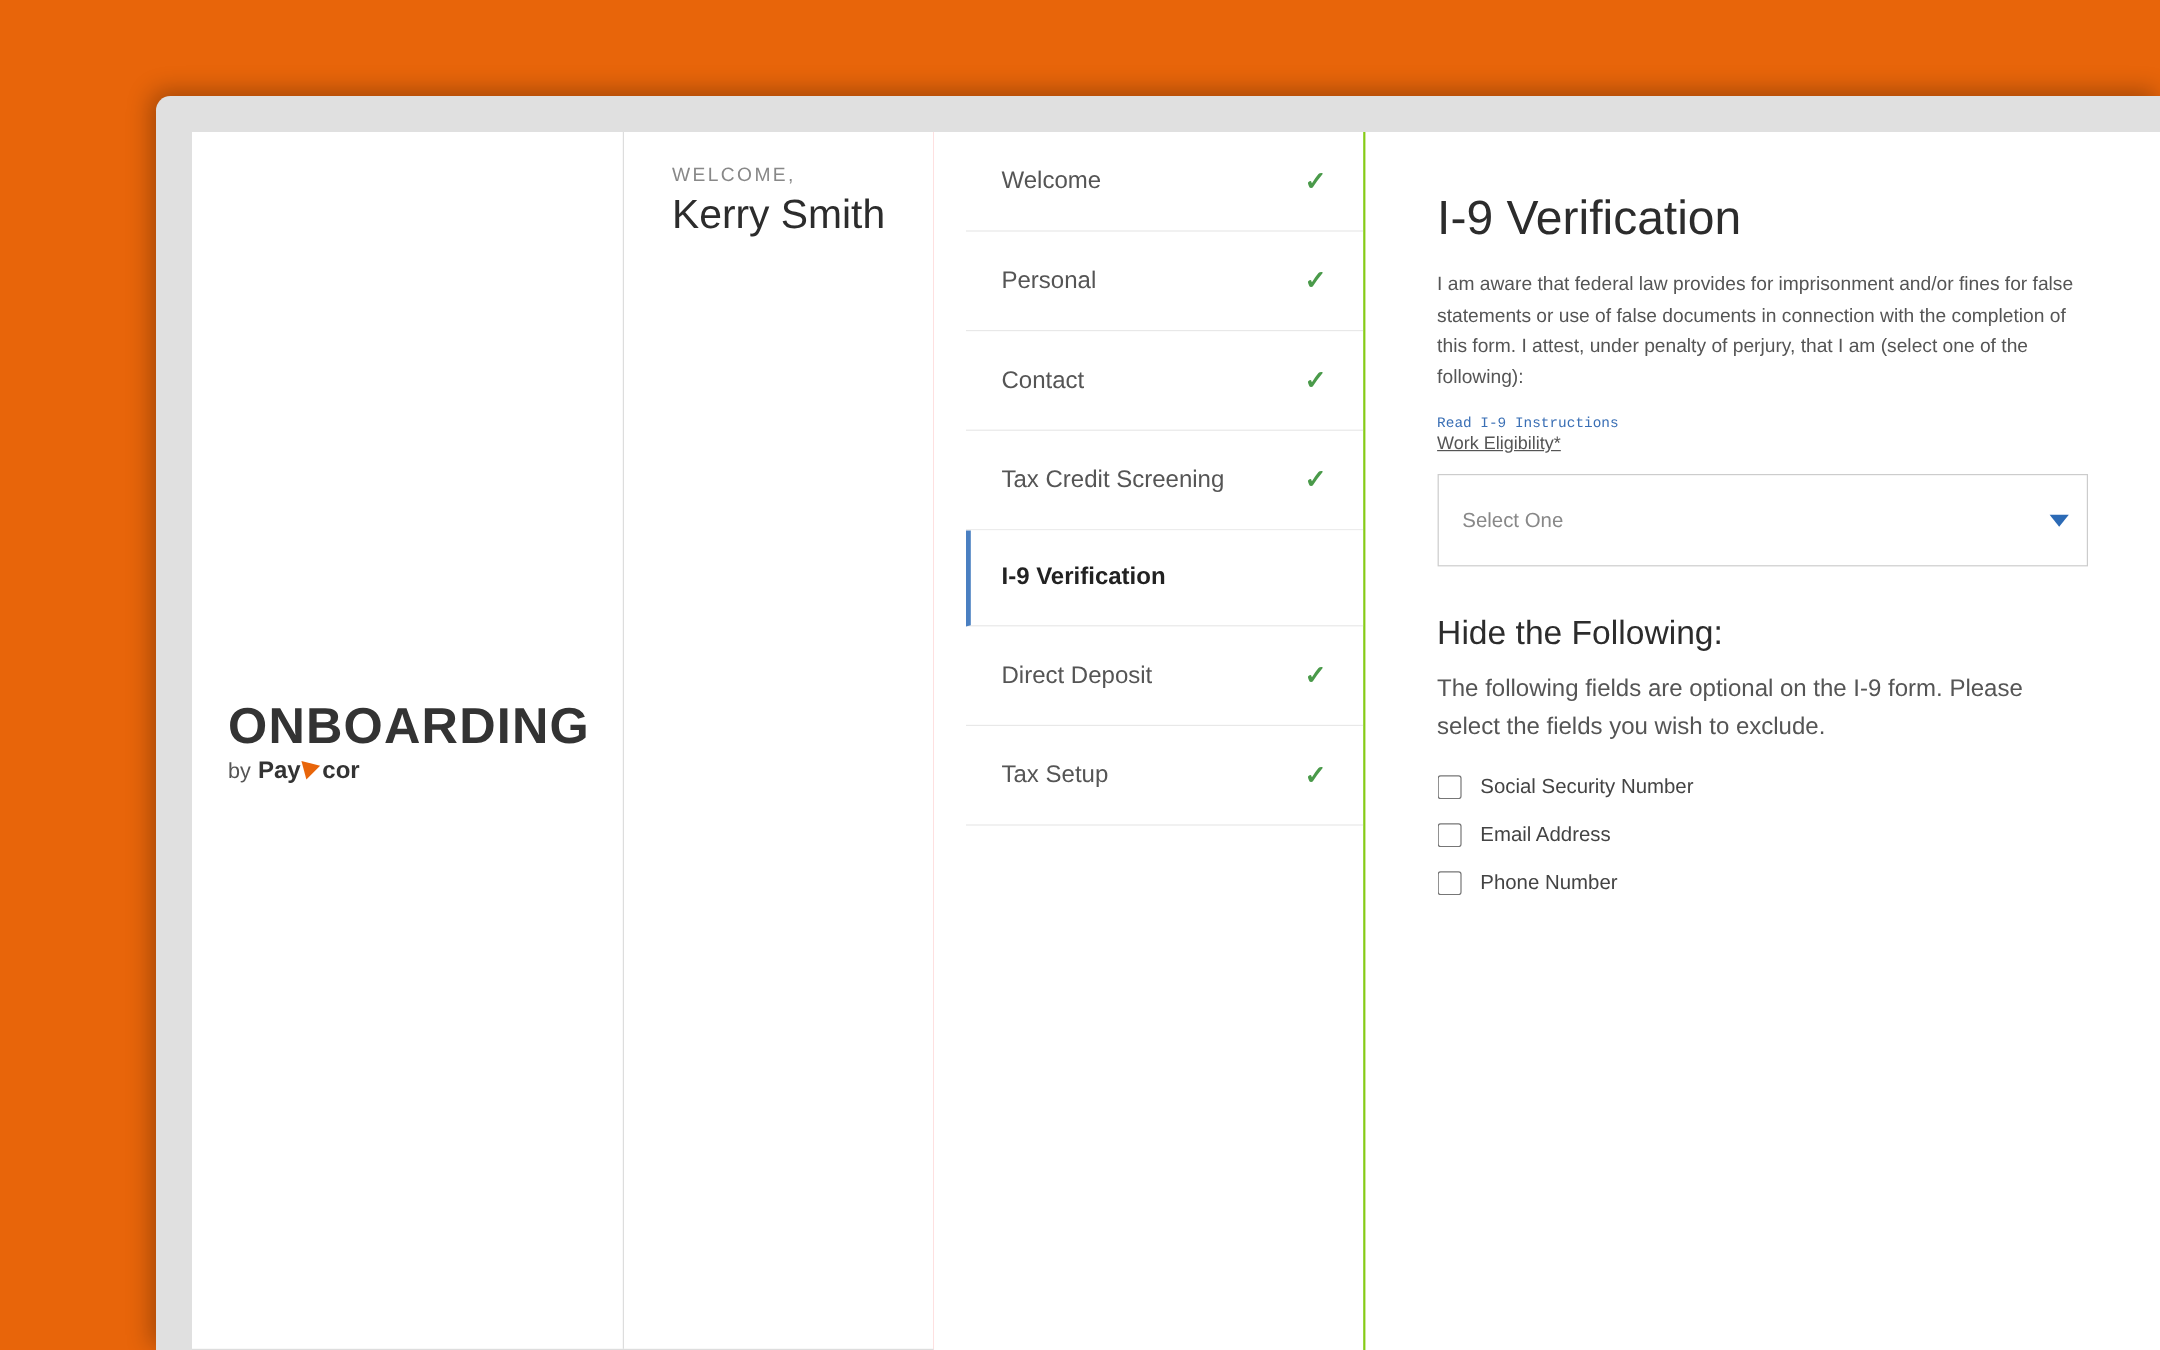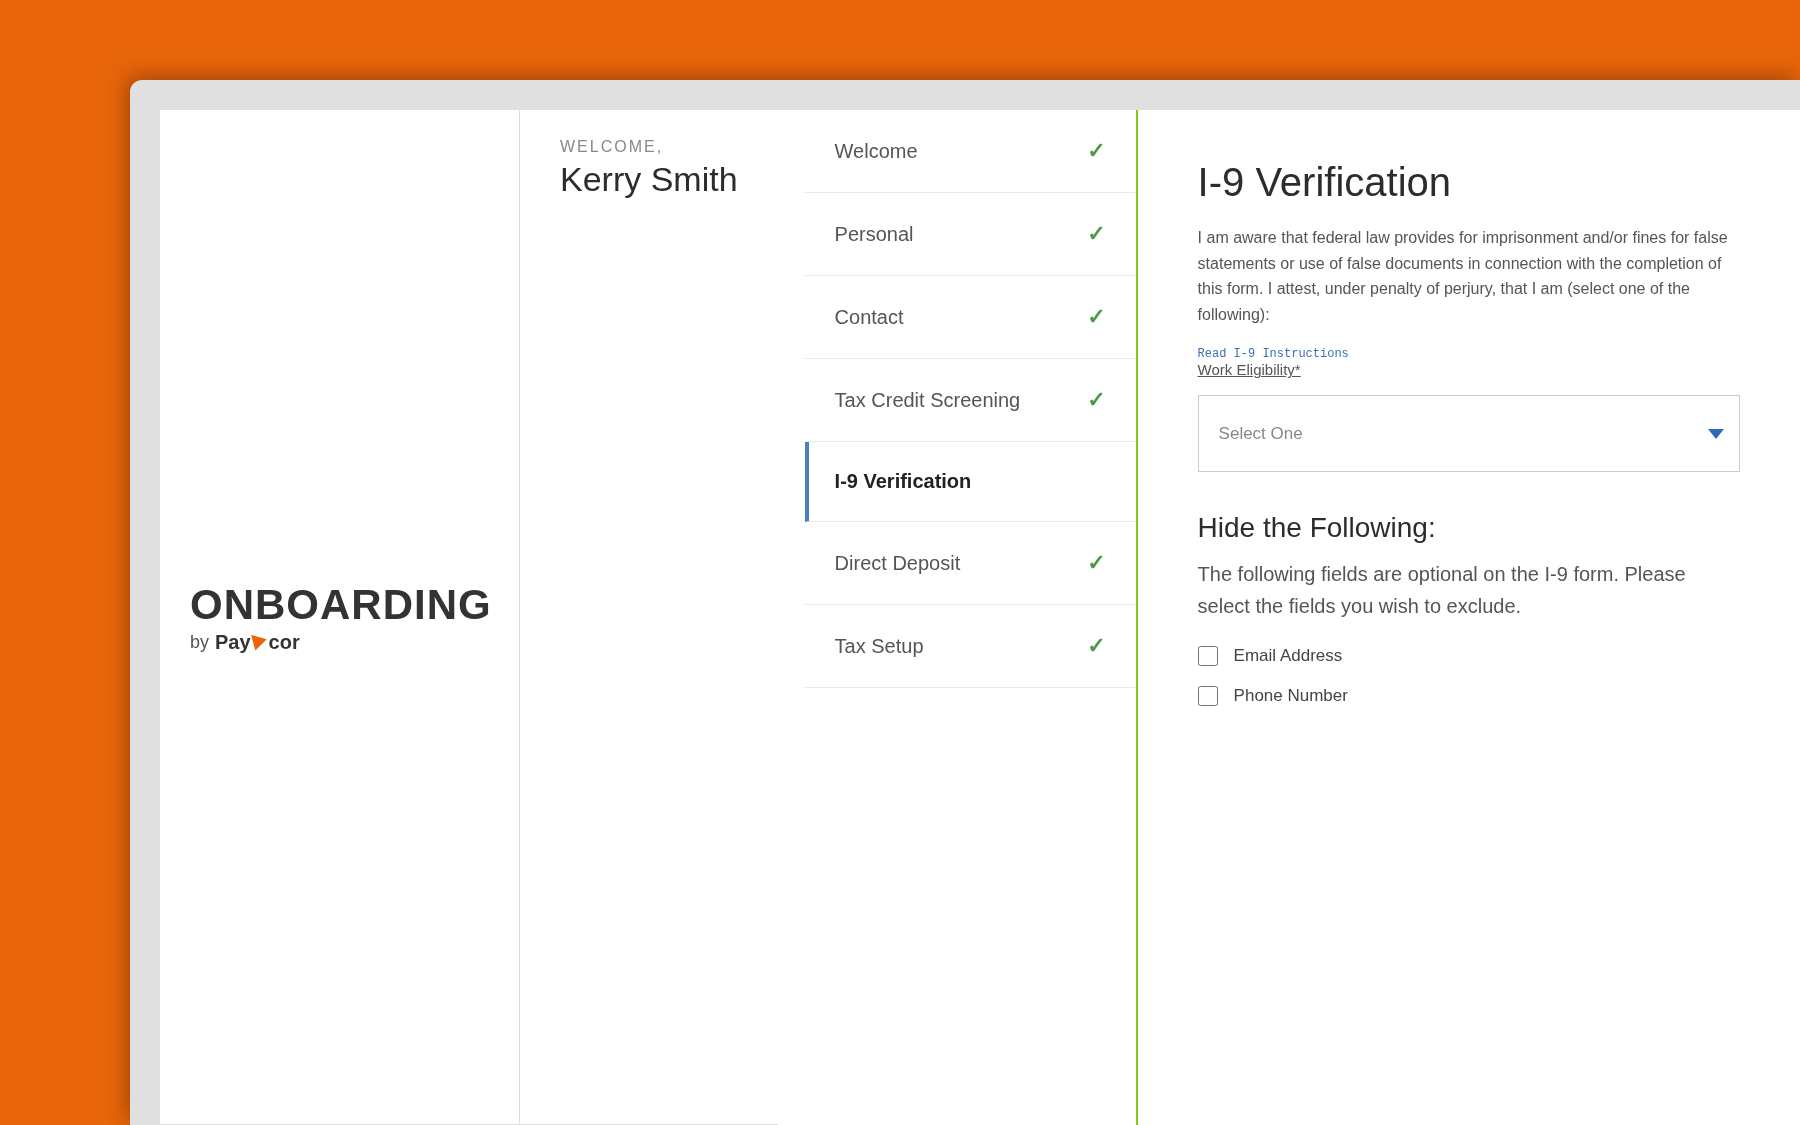--- a/index.html
+++ b/index.html
@@ -333,20 +333,24 @@
             <option value="">Select One</option>
           </select>
           <div class="select-arrow"></div>
         </div>
 
         <h2 class="subsection-title">Hide the Following:</h2>
         <p class="subsection-description">The following fields are optional on the I-9 form. Please select the fields you wish to exclude.</p>
 
         <div class="checkbox-item">
           <input type="checkbox" class="checkbox-input" style="">
+          <label class="checkbox-label">Social Security Number</label>
+        </div>
+        <div class="checkbox-item">
+          <input type="checkbox" class="checkbox-input" style="">
           <label class="checkbox-label">Email Address</label>
         </div>
         <div class="checkbox-item">
           <input type="checkbox" class="checkbox-input" style="">
           <label class="checkbox-label">Phone Number</label>
         </div>
       </main>
 
     </div>
   </div>

